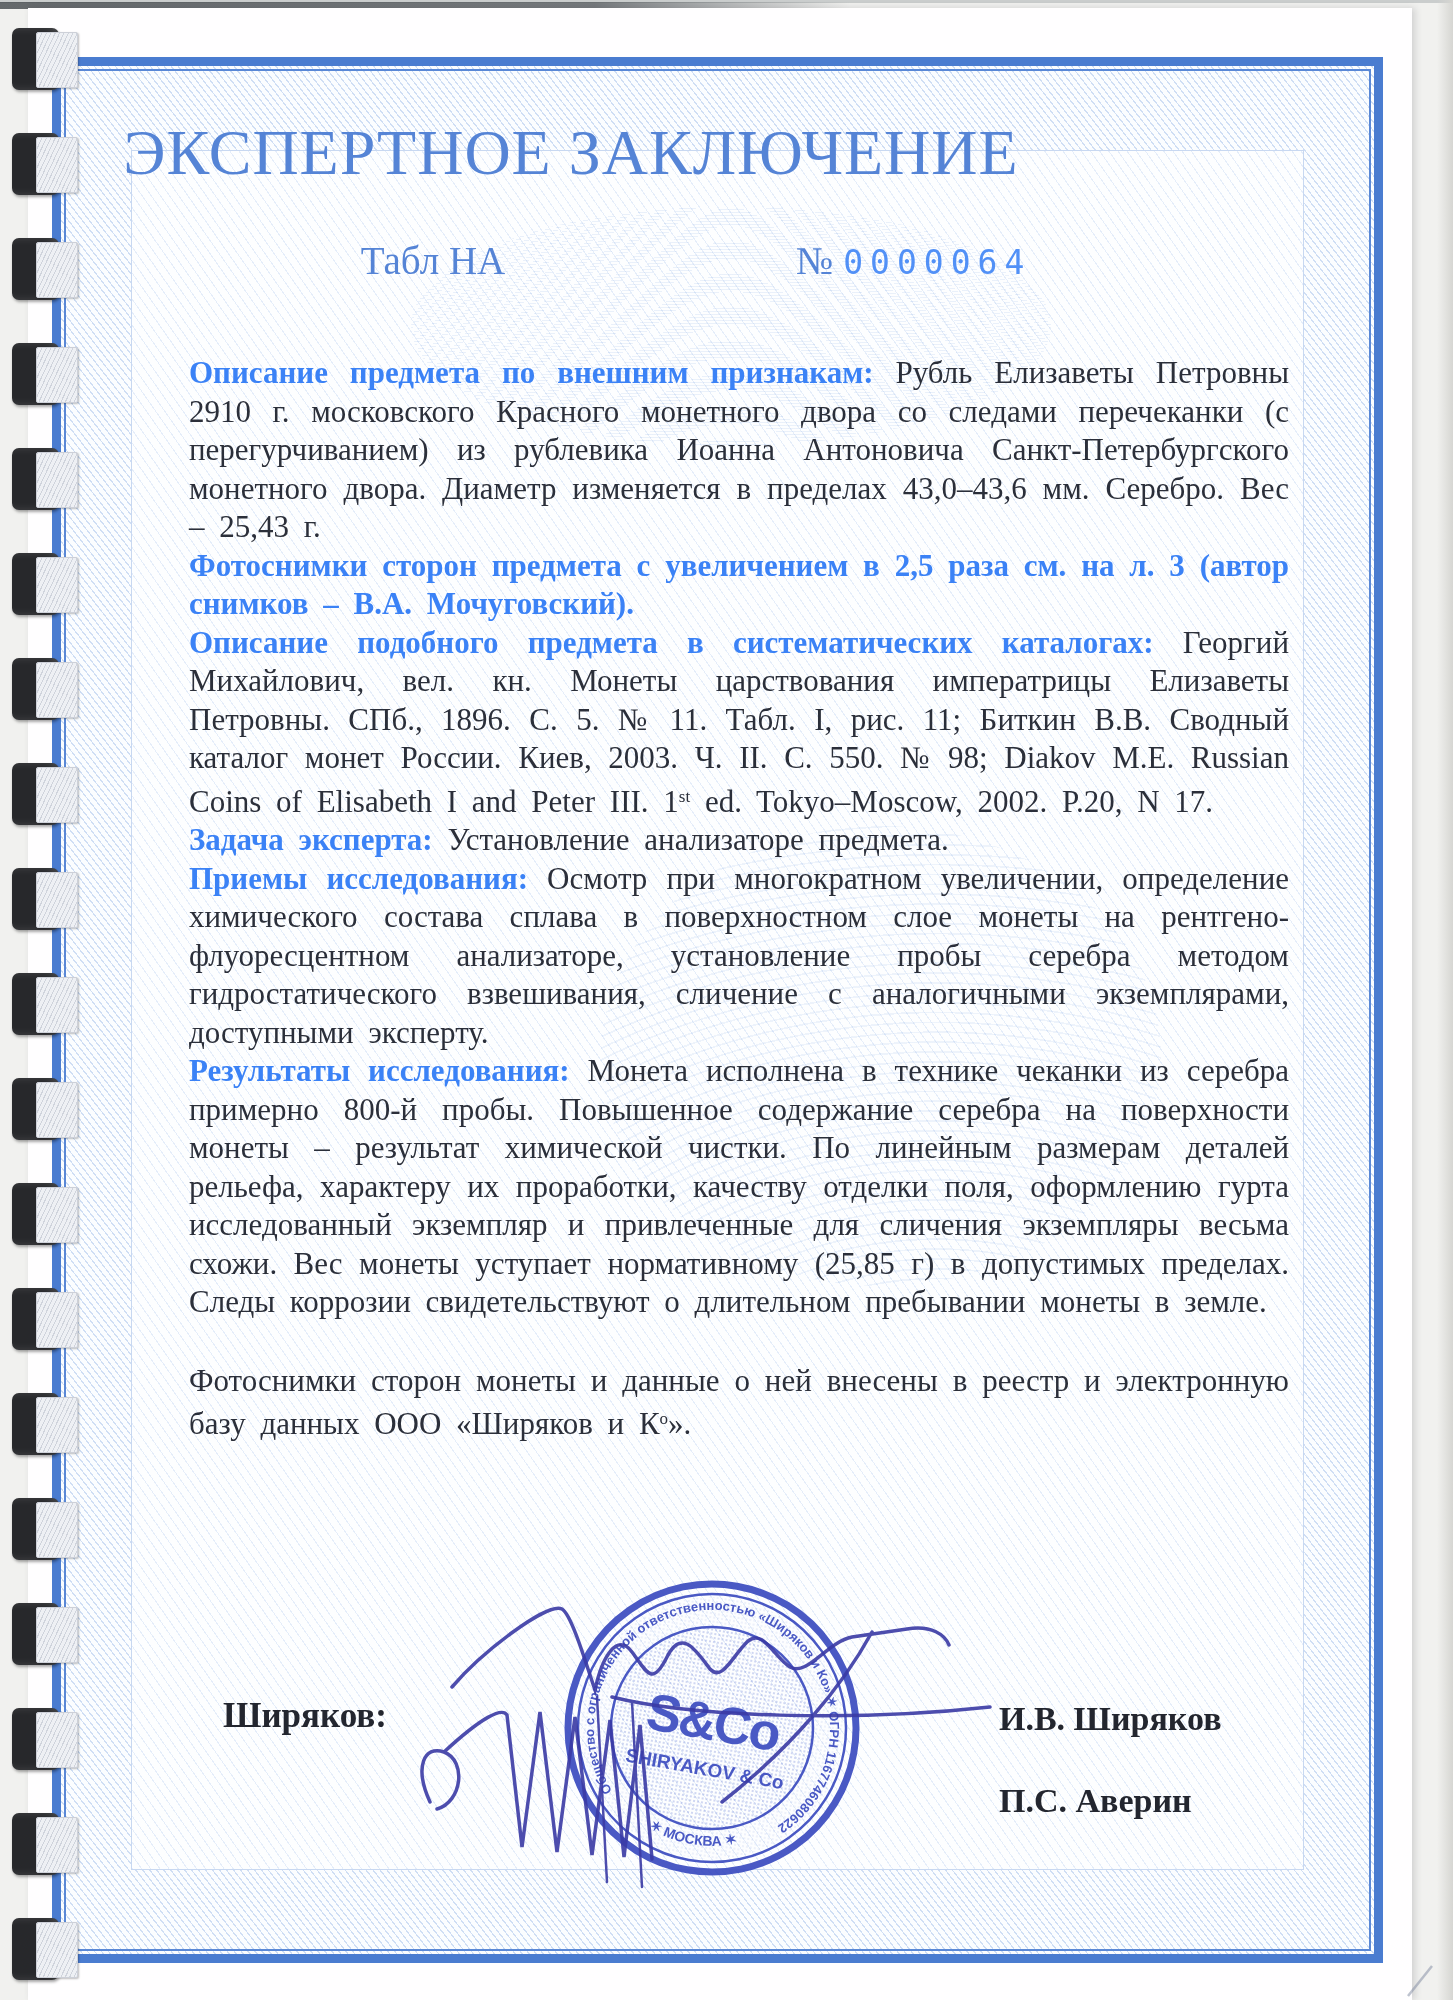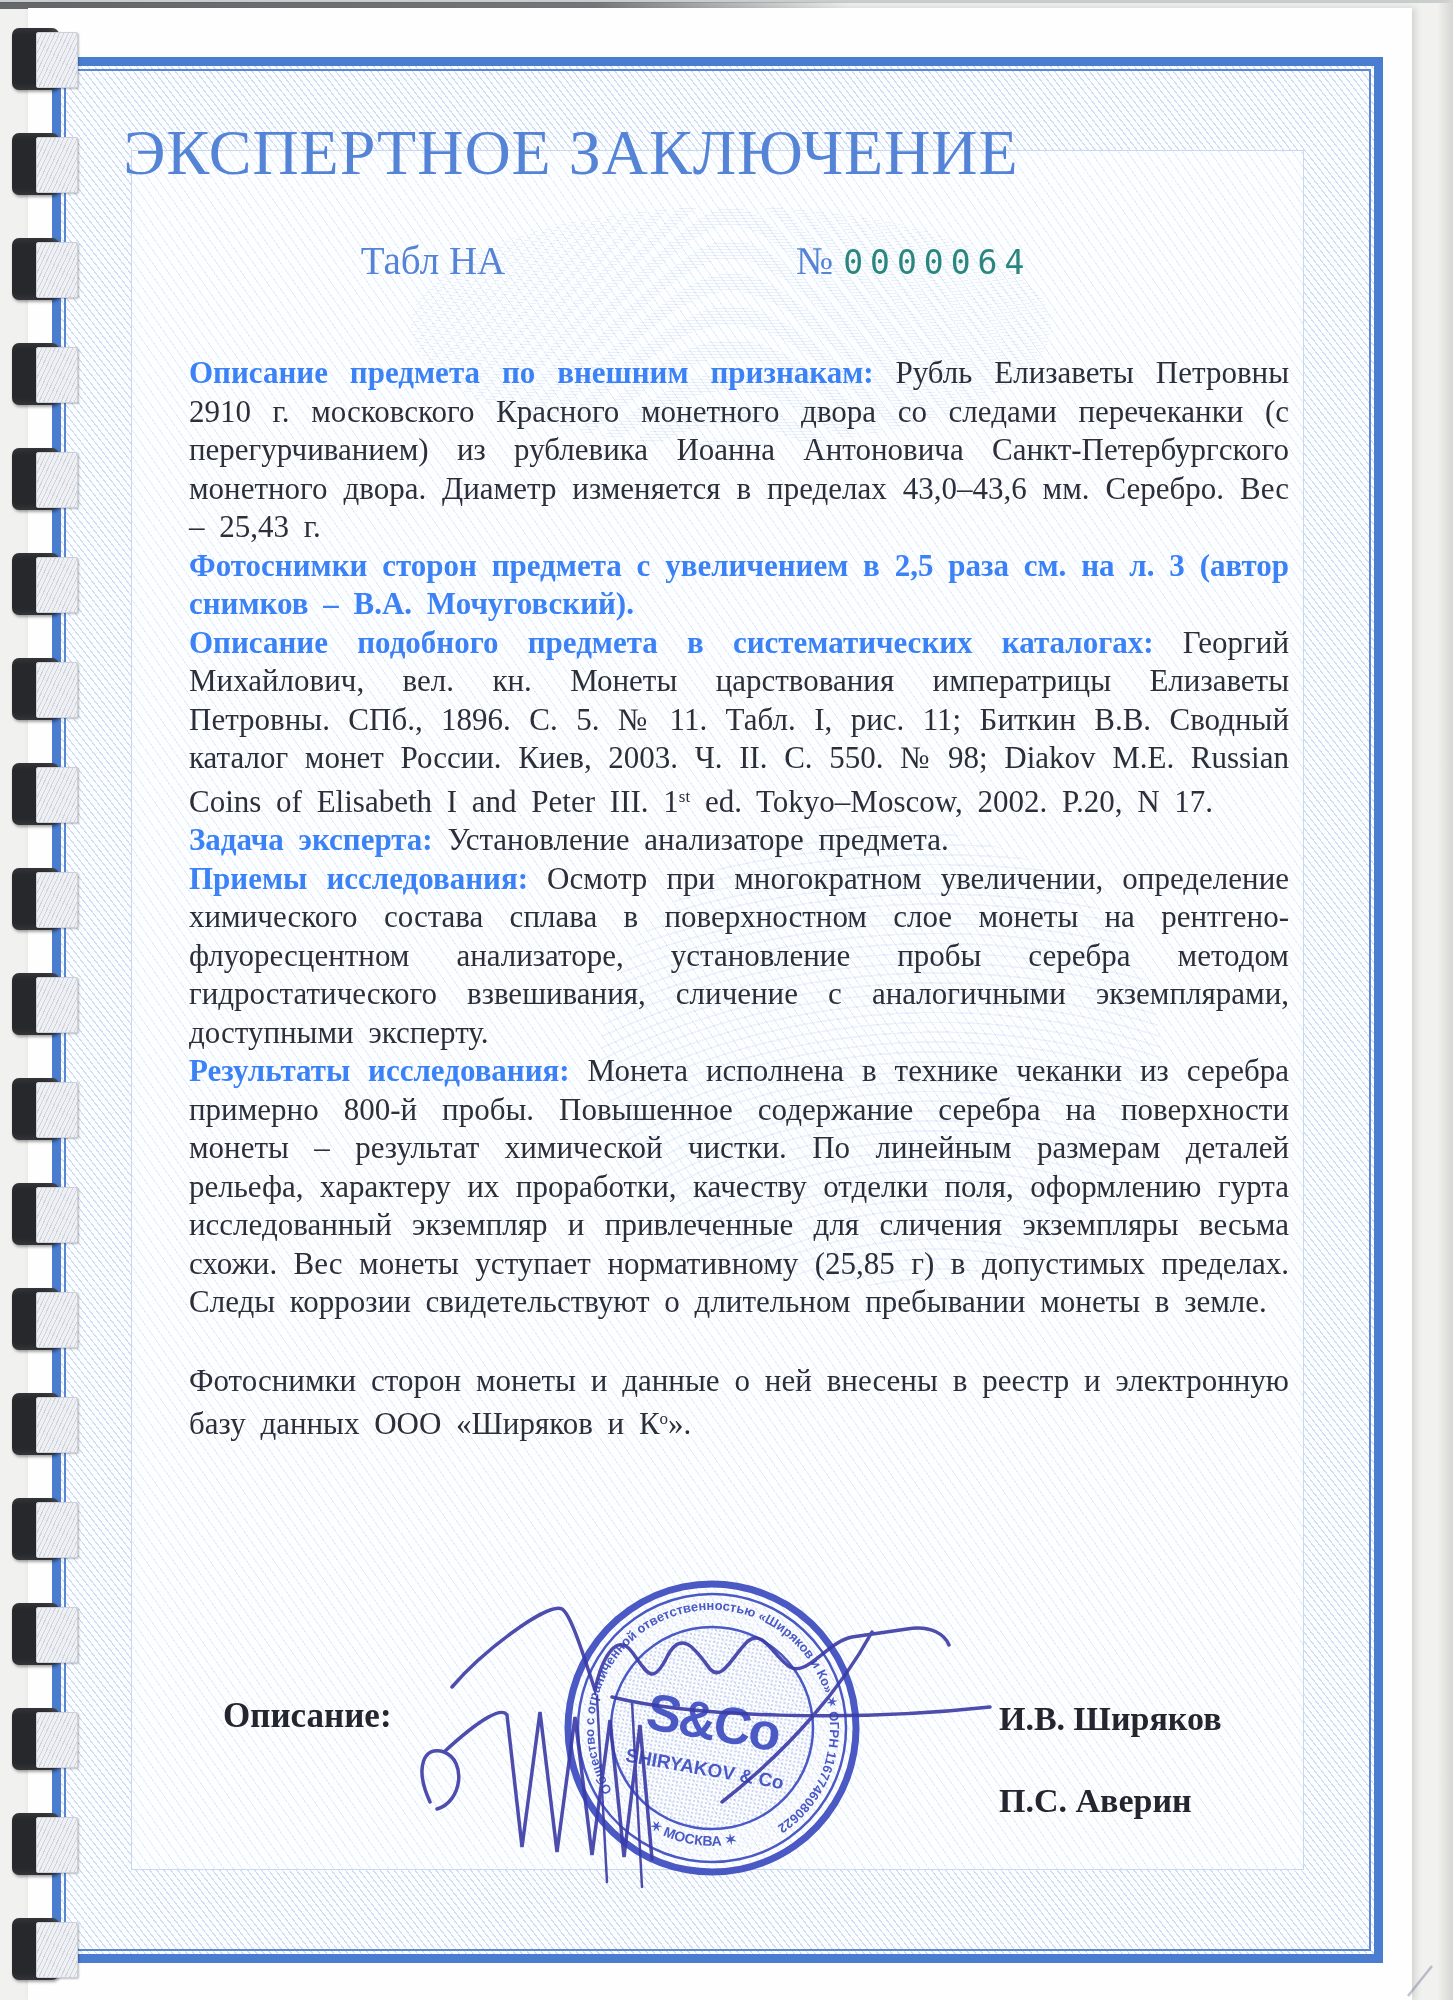--- a/index.html
+++ b/index.html
@@ -36,21 +36,21 @@
         background:repeating-radial-gradient(120% 90% at 50% -40%,rgba(125,165,225,.15) 0 2px,transparent 2px 11px);}
   .wm2{left:540px;top:760px;width:560px;height:460px;
         background:repeating-radial-gradient(100% 100% at 60% 150%,rgba(125,165,225,.12) 0 2px,transparent 2px 12px);}
   
   .content{position:absolute;inset:0;z-index:5;}
   .title{position:absolute;left:0px;top:50px;width:1020px;text-align:center;
         font-size:64px;letter-spacing:1px;color:#5584d6;white-space:nowrap;}
   .series{position:absolute;left:262px;top:172px;width:220px;text-align:center;
         font-size:39px;color:#5584d6;}
   .serialwrap{position:absolute;left:735px;top:172px;font-size:39px;color:#5584d6;white-space:nowrap;}
-  .serialnum{font-family:"DejaVu Sans Mono", monospace;font-size:33px;color:#0f766e;
+  .serialnum{font-family:"DejaVu Sans Mono", monospace;font-size:33px;color:#3b82f6;
         letter-spacing:7px;opacity:.88;margin-left:10px;}
   .bodytext{position:absolute;left:128px;top:288px;width:1100px;
         font-size:31px;line-height:38.5px;color:#2b2f3a;text-align:justify;word-spacing:7px;}
   .bodytext p{margin:0;}
   .bodytext b{color:#3b82f6;}
   .note{margin-top:40px !important;}
   .sup{font-size:17px;vertical-align:10px;letter-spacing:0;}
   .experts-label{position:absolute;left:162px;top:1630px;font-size:35px;font-weight:bold;color:#23262f;}
   .expert-name{position:absolute;left:938px;font-size:34px;font-weight:bold;color:#23262f;white-space:nowrap;}
   .expert-1{top:1634px;}
@@ -84,21 +84,21 @@
         <div class="bodytext">
           <p><b>Описание предмета по внешним признакам:</b><span> Рубль Елизаветы Петровны 2910 г. московского Красного монетного двора со следами перечеканки (с перегурчиванием) из рублевика Иоанна Антоновича Санкт-Петербургского монетного двора. Диаметр изменяется в пределах 43,0–43,6 мм. Серебро. Вес – 25,43 г.</span></p>
           <p><b>Фотоснимки сторон предмета с увеличением в 2,5 раза см. на л. 3 (автор снимков – В.А. Мочуговский).</b><span></span></p>
           <p><b>Описание подобного предмета в систематических каталогах:</b><span> Георгий Михайлович, вел. кн. Монеты царствования императрицы Елизаветы Петровны. СПб., 1896. С. 5. № 11. Табл. I, рис. 11; Биткин В.В. Сводный каталог монет России. Киев, 2003. Ч. II. С. 550. № 98; Diakov M.E. Russian Coins of Elisabeth I and Peter III. 1</span><span class="sup">st</span><span> ed. Tokyo–Moscow, 2002. P.20, N 17.</span></p>
           <p><b>Задача эксперта:</b><span> Установление анализаторе предмета.</span></p>
           <p><b>Приемы исследования:</b><span> Осмотр при многократном увеличении, определение химического состава сплава в поверхностном слое монеты на рентгено-флуоресцентном анализаторе, установление пробы серебра методом гидростатического взвешивания, сличение с аналогичными экземплярами, доступными эксперту.</span></p>
           <p><b>Результаты исследования:</b><span> Монета исполнена в технике чеканки из серебра примерно 800-й пробы. Повышенное содержание серебра на поверхности монеты – результат химической чистки. По линейным размерам деталей рельефа, характеру их проработки, качеству отделки поля, оформлению гурта исследованный экземпляр и привлеченные для сличения экземпляры весьма схожи. Вес монеты уступает нормативному (25,85 г) в допустимых пределах. Следы коррозии свидетельствуют о длительном пребывании монеты в земле.</span></p>
           <p class="note"><span>Фотоснимки сторон монеты и данные о ней внесены в реестр и электронную базу данных ООО «Ширяков и К</span><span class="sup">о</span><span>».</span></p>
         </div>
 
-        <div class="experts-label">Описание:</div>
+        <div class="experts-label">Ширяков:</div>
         <div class="expert-name expert-1">И.В. Ширяков</div>
         <div class="expert-name expert-2">П.С. Аверин</div>
       </div>
     </div>
   </div>
 
   <div class="clip" style="top:28px">
       <div class="tooth"></div>
       <div class="wrap"></div>
     </div>

